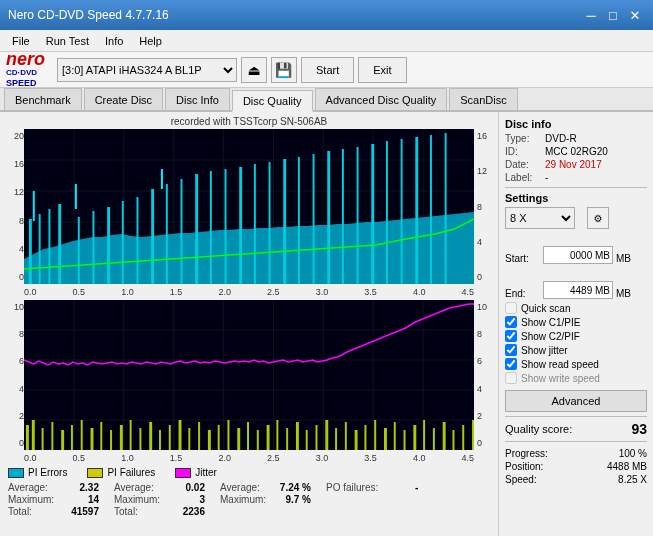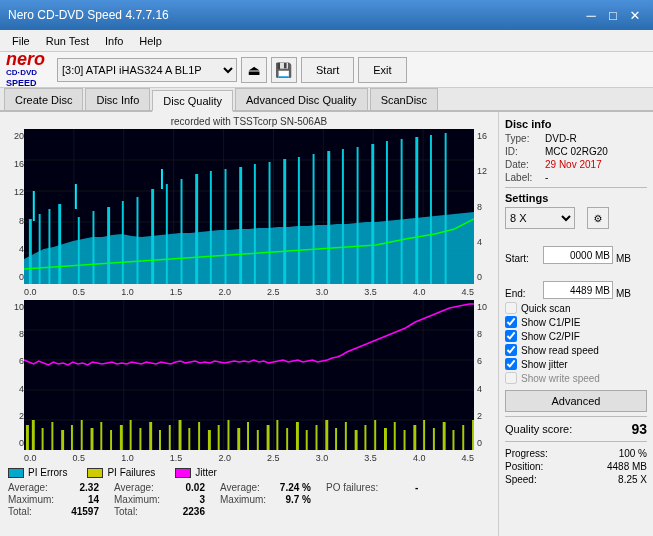--- a/index.html
+++ b/index.html
@@ -378,20 +378,21 @@
     </div>
   </div>
   <select class="drive-select"><option>[3:0]  ATAPI iHAS324  A BL1P</option></select>
   <button class="toolbar-icon-btn" title="Eject">⏏</button>
   <button class="toolbar-icon-btn" title="Save">💾</button>
   <button class="toolbar-start-btn">Start</button>
   <button class="toolbar-start-btn">Exit</button>
 </div>
 
 <div class="tabs">
+  <div class="tab">Benchmark</div>
   <div class="tab">Create Disc</div>
   <div class="tab">Disc Info</div>
   <div class="tab active">Disc Quality</div>
   <div class="tab">Advanced Disc Quality</div>
   <div class="tab">ScanDisc</div>
 </div>
 
 <div class="main-content">
 
   <div class="chart-area">
@@ -725,25 +726,25 @@
     <div class="checkbox-row">
       <input type="checkbox" checked="" style="">
       <label>Show C1/PIE</label>
     </div>
     <div class="checkbox-row">
       <input type="checkbox" checked="" style="">
       <label>Show C2/PIF</label>
     </div>
     <div class="checkbox-row">
       <input type="checkbox" checked="" style="">
-      <label>Show read speed</label>
+      <label>Show jitter</label>
     </div>
     <div class="checkbox-row">
       <input type="checkbox" checked="" style="">
-      <label>Show jitter</label>
+      <label>Show read speed</label>
     </div>
     <div class="checkbox-row">
       <input type="checkbox" disabled="" style="">
       <label style="color:#888;">Show write speed</label>
     </div>
 
     <button class="advanced-btn">Advanced</button>
 
     <hr class="panel-divider">
 

